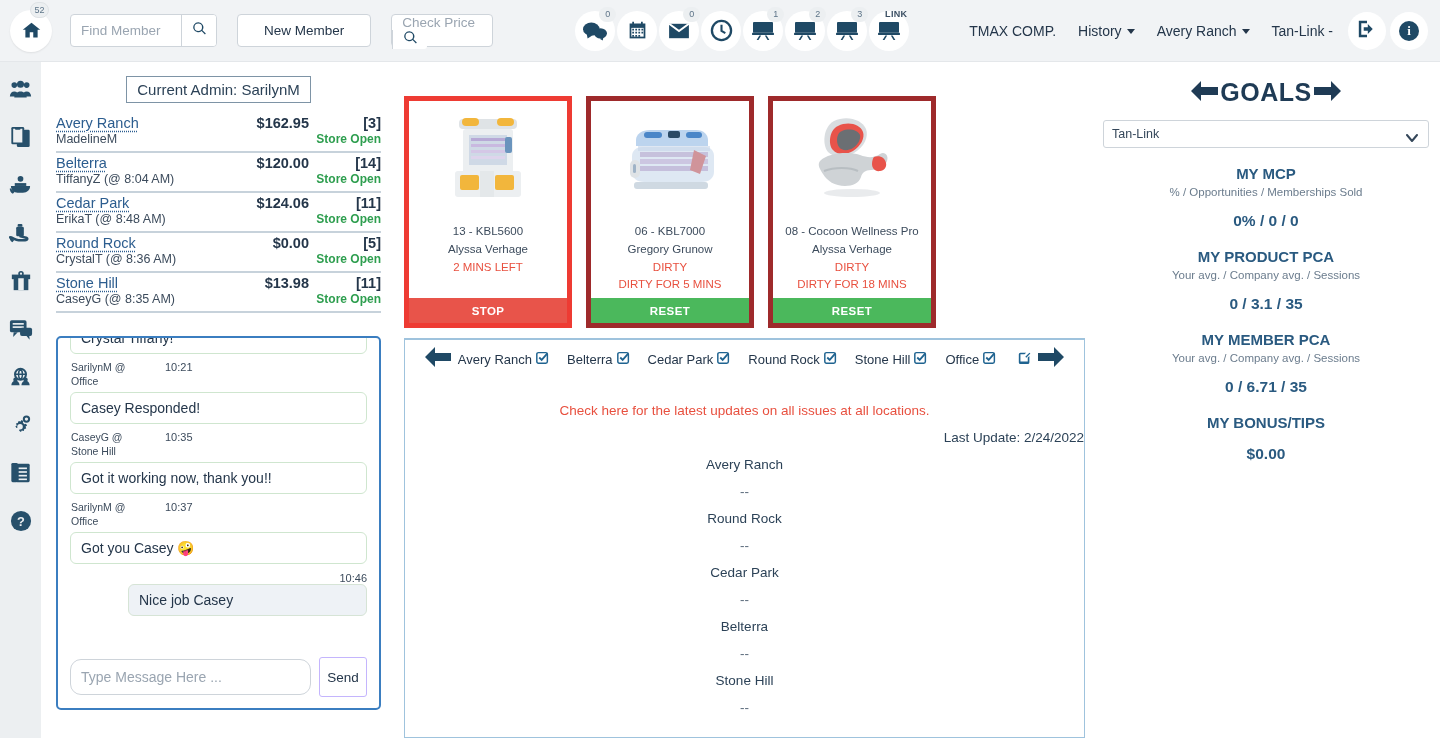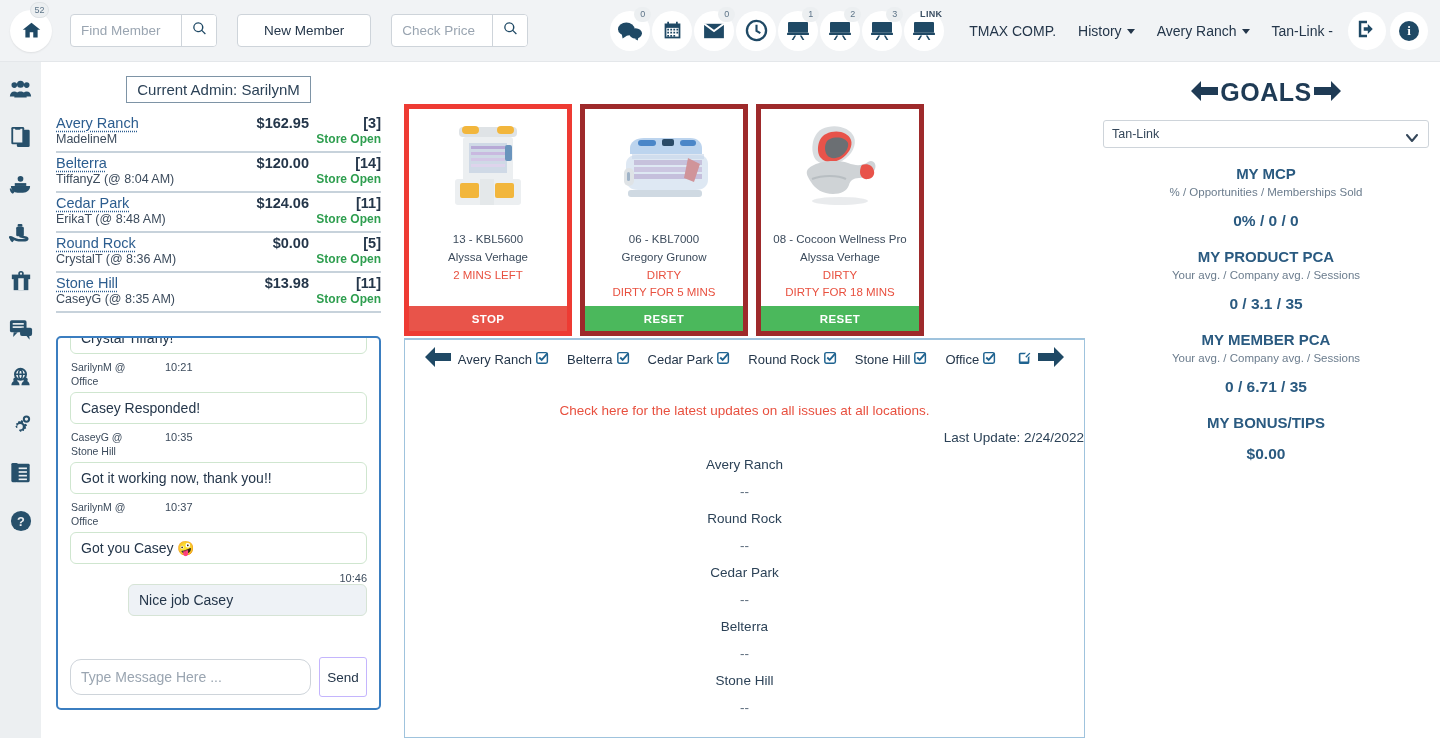--- a/index.html
+++ b/index.html
@@ -46,21 +46,21 @@
     display: flex; align-items: center; justify-content: center; cursor: pointer;
     border-radius: 0 3px 3px 0;
   }
   .search-btn svg { width: 15px; height: 15px; fill: #1f4965; }
   .btn-new-member {
     height: 33px; margin-left: 20px; padding: 0 26px;
     border: 1px solid #ced4da; border-radius: 4px; background: #fff;
     font-size: 13.5px; color: #24364a; font-family: "Liberation Sans", sans-serif;
     cursor: pointer; font-weight: 400;
   }
-  .price-group { margin-left: 20px; }
+  .price-group { margin-left: 20px; flex-direction: column; }
   .price-group input { width: 100px; }
 
   .icon-cluster { display: flex; align-items: center; margin-left: 82px; gap: 2px; }
   .icon-item { position: relative; width: 40px; height: 46px; display:flex; align-items:center; justify-content:center; cursor:pointer;}
   .icon-disc {
     width: 40px; height: 40px; border-radius: 50%; background: #ffffff;
     display: flex; align-items: center; justify-content: center;
   }
   .icon-disc svg { fill: #1f4965; }
   .icon-badge {
@@ -137,21 +137,21 @@
     flex: 1; height: 36px; border: 1px solid #ced4da; border-radius: 11px; background:#fff;
     padding: 0 10px; font-size: 14px; color: #35475a; outline: none; font-family:"Liberation Sans", sans-serif;
   }
   .chat-input::placeholder { color: #9aa5b1; }
   .send-btn {
     width: 48px; height: 40px; border: 1px solid #c4b5fd; border-radius: 3px; background: #fff;
     font-size: 13.5px; color: #24364a; cursor: pointer; font-family:"Liberation Sans", sans-serif;
   }
 
   
-  .cards { position: absolute; left: 404px; top: 104px; display: flex; gap: 8px; }
+  .cards { position: absolute; left: 404px; top: 96px; display: flex; gap: 14px; }
   .card { width: 168px; background: #fff; display: flex; flex-direction: column; }
   .card-inner { flex: 1; background:#fff; padding: 10px 6px 4px 6px; display:flex; flex-direction:column; align-items:center;}
   .card-img { height: 96px; display:flex; align-items:center; justify-content:center; margin-bottom: 16px;}
   .card-txt { font-size: 11.5px; line-height: 1.55; text-align: center; color: #3c4b5c; }
   .card-txt .alert { color: #e8503f; }
   .card-action {
     height: 25px; display: flex; align-items: center; justify-content: center;
     font-size: 11.5px; font-weight: bold; color: #fff; letter-spacing: .4px; cursor: pointer;
   }
 

